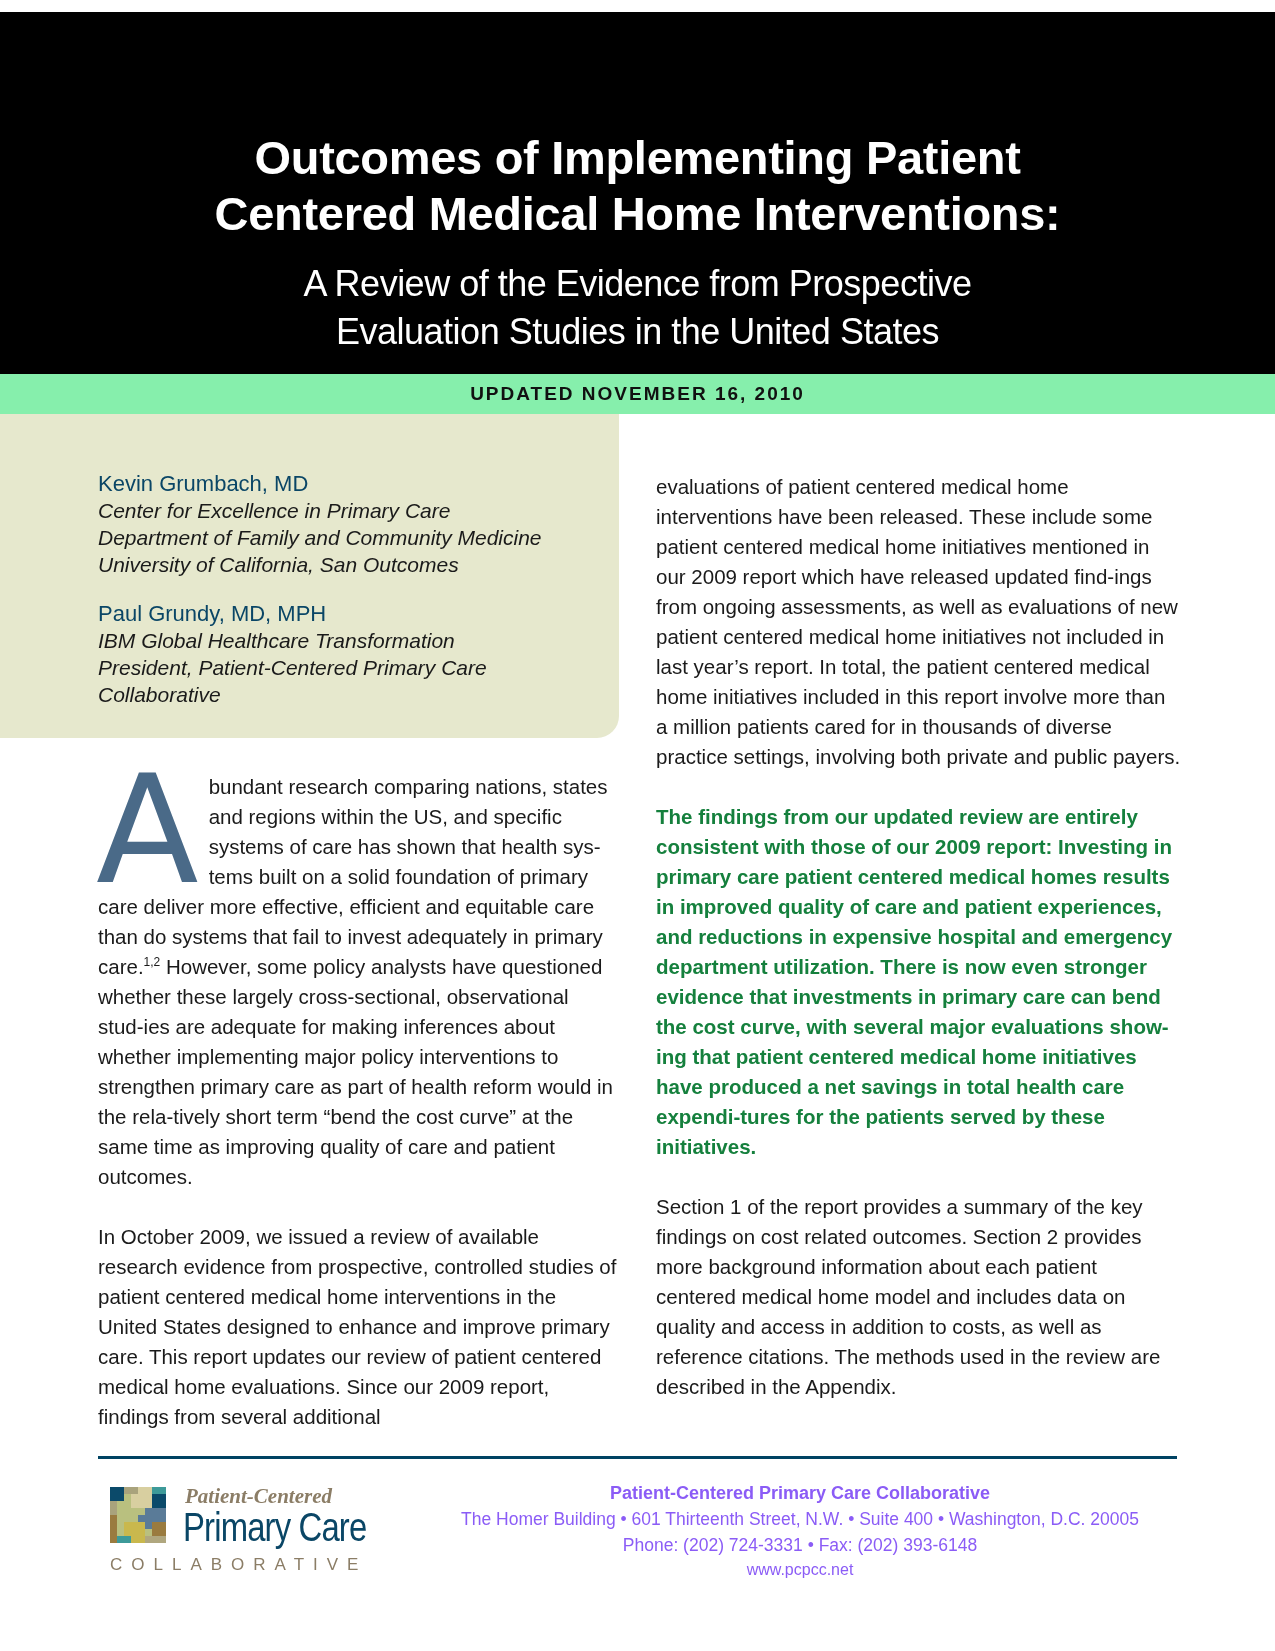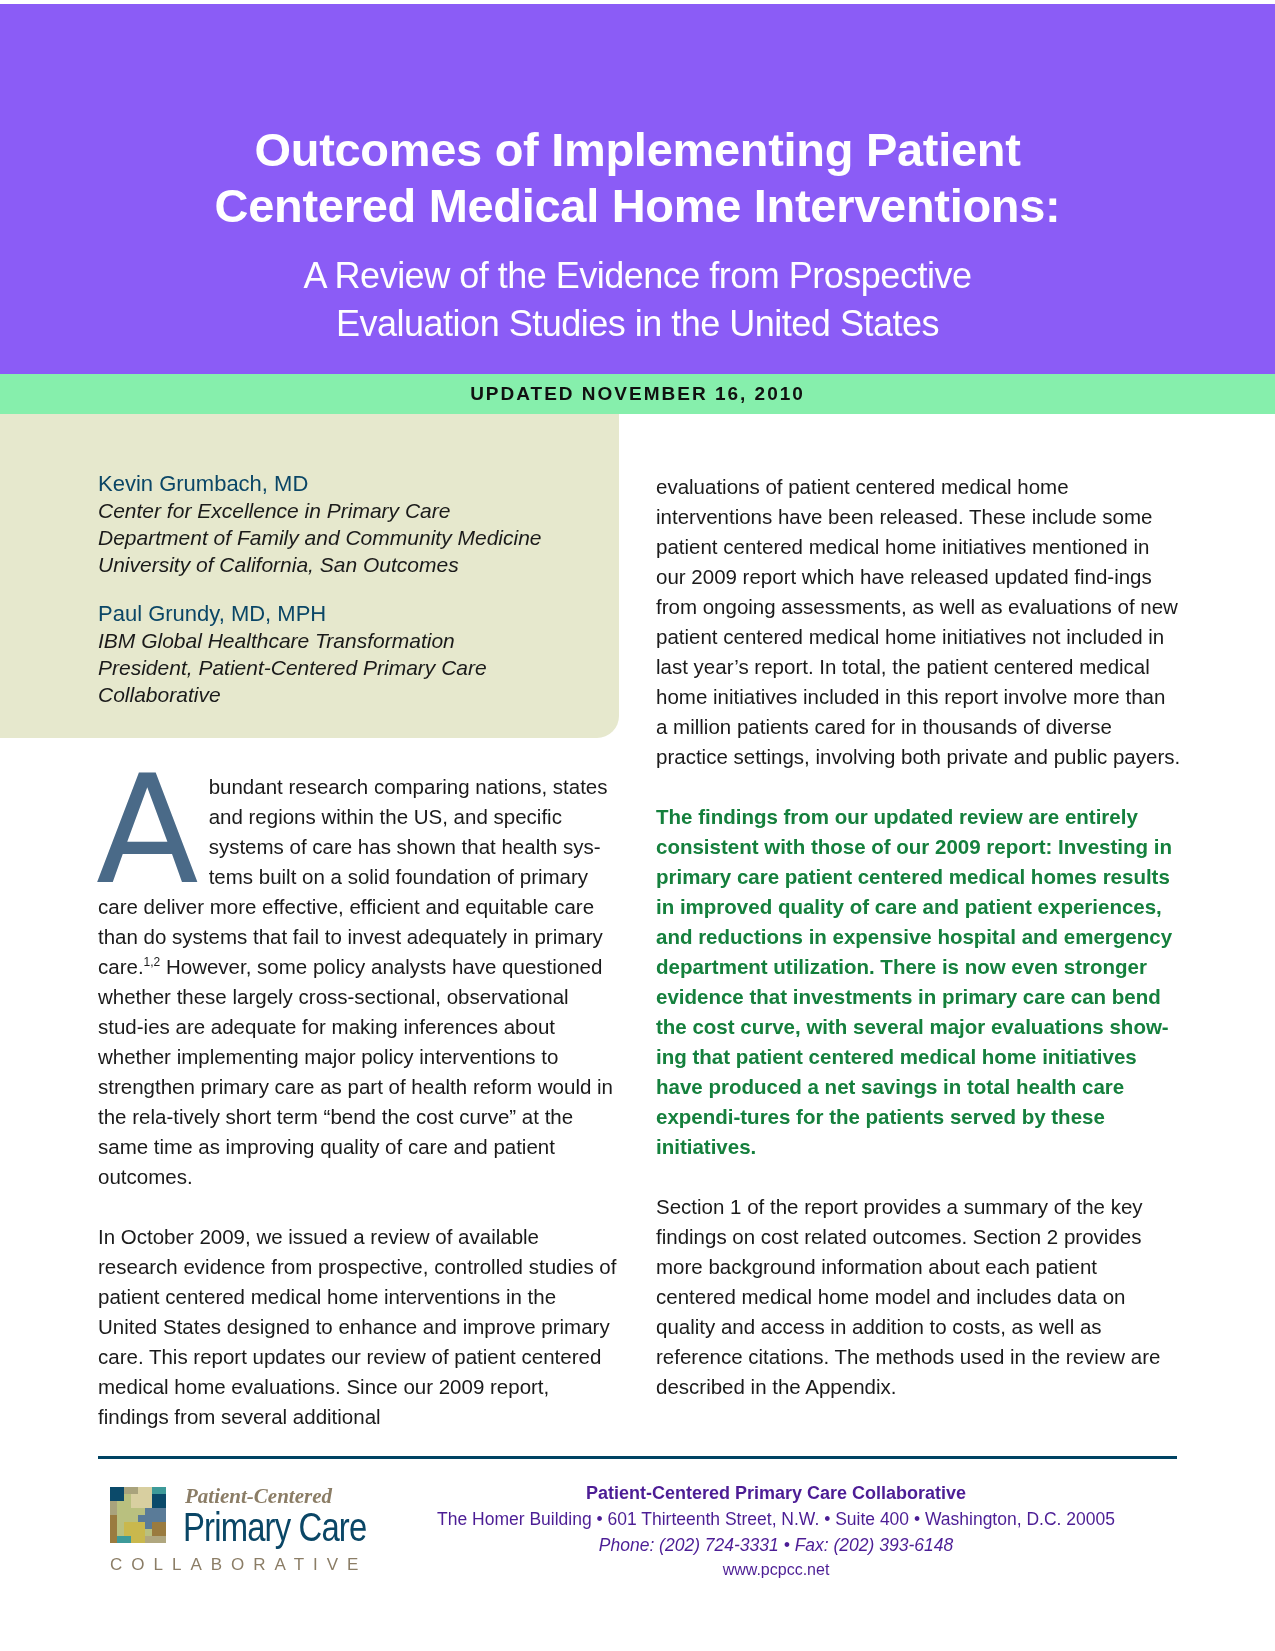--- a/index.html
+++ b/index.html
@@ -1,19 +1,19 @@
 <!DOCTYPE html>
 <html><head>
   <meta charset="utf-8">
   <style>
     html, body { margin: 0; padding: 0; background: #ffffff; }
     body { width: 1275px; height: 1651px; position: relative; overflow: hidden;
            font-family: "Liberation Sans", "DejaVu Sans", sans-serif; color: #1a1a1a; }
 
-    .header { position: absolute; left: 0; top: 4px; width: 1275px; height: 374px; background: #8b5cf6; }
+    .header { position: absolute; left: 0; top: 12px; width: 1275px; height: 374px; background: #000000; }
     .title { position: absolute; left: 0; width: 1275px; text-align: center; color: #ffffff;
              font-weight: bold; font-size: 47px; line-height: 56px; top: 118px; letter-spacing: -0.3px; }
     .subtitle { position: absolute; left: 0; width: 1275px; text-align: center; color: #ffffff;
                 font-size: 36px; line-height: 48px; top: 248px; letter-spacing: -0.5px; }
 
     .date-band { position: absolute; left: 0; top: 374px; width: 1275px; height: 40px; background: #86efac; }
     .date-text { position: absolute; left: 0; top: 0; width: 1275px; text-align: center; line-height: 40px;
                  font-weight: bold; font-size: 19px; letter-spacing: 2px; color: #111111; }
 
     .author-panel { position: absolute; left: 0; top: 414px; width: 619px; height: 324px; background: #e6e8cd;
@@ -34,24 +34,24 @@
     .gap { height: 30px; }
 
     .footer-rule { position: absolute; left: 98px; top: 1456px; width: 1079px; height: 3px; background: #004363; }
     .logo { position: absolute; left: 110px; top: 1487px; width: 56px; height: 56px; }
     .logo-top { position: absolute; left: 185px; top: 1484px; font-size: 21px; font-weight: bold; font-style: italic;
                 color: #8b7d66; font-family: Liberation Serif, serif; }
     .logo-mid { position: absolute; left: 183px; top: 1505px; font-size: 40px; line-height: 44px; color: #0a4666;
                 letter-spacing: -1px; transform: scaleX(0.82); transform-origin: left top; }
     .logo-bot { position: absolute; left: 110px; top: 1555px; font-size: 17px; letter-spacing: 9px; color: #8b7d66; }
 
-    .org { position: absolute; left: 396px; width: 760px; text-align: center; color: #4c1d95; }
+    .org { position: absolute; left: 420px; width: 760px; text-align: center; color: #8b5cf6; }
     .org-name { top: 1483px; font-weight: bold; font-size: 18px; }
     .org-addr { top: 1509px; font-size: 17.5px; }
-    .org-phone { top: 1535px; font-size: 17.5px; font-style: italic; }
+    .org-phone { top: 1535px; font-size: 17.5px; }
     .org-web { top: 1561px; font-size: 16px; }
     sup { font-size: 12px; line-height: 0; }
   </style>
 </head>
 <body>
 
 <div class="header">
   <div class="title">
     <div>Outcomes of Implementing Patient</div>
     <div>Centered Medical Home Interventions:</div>

